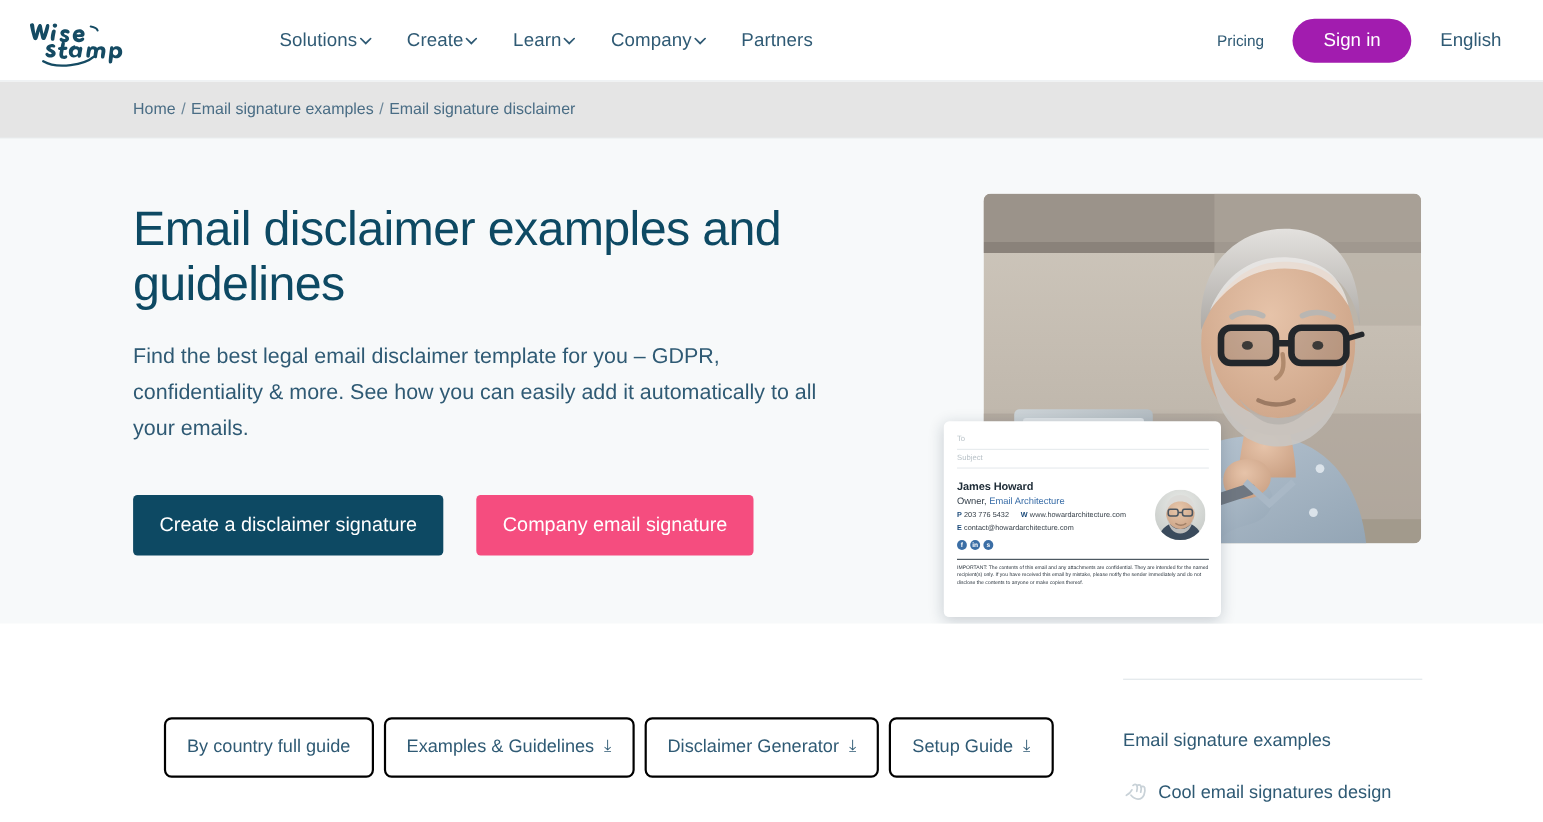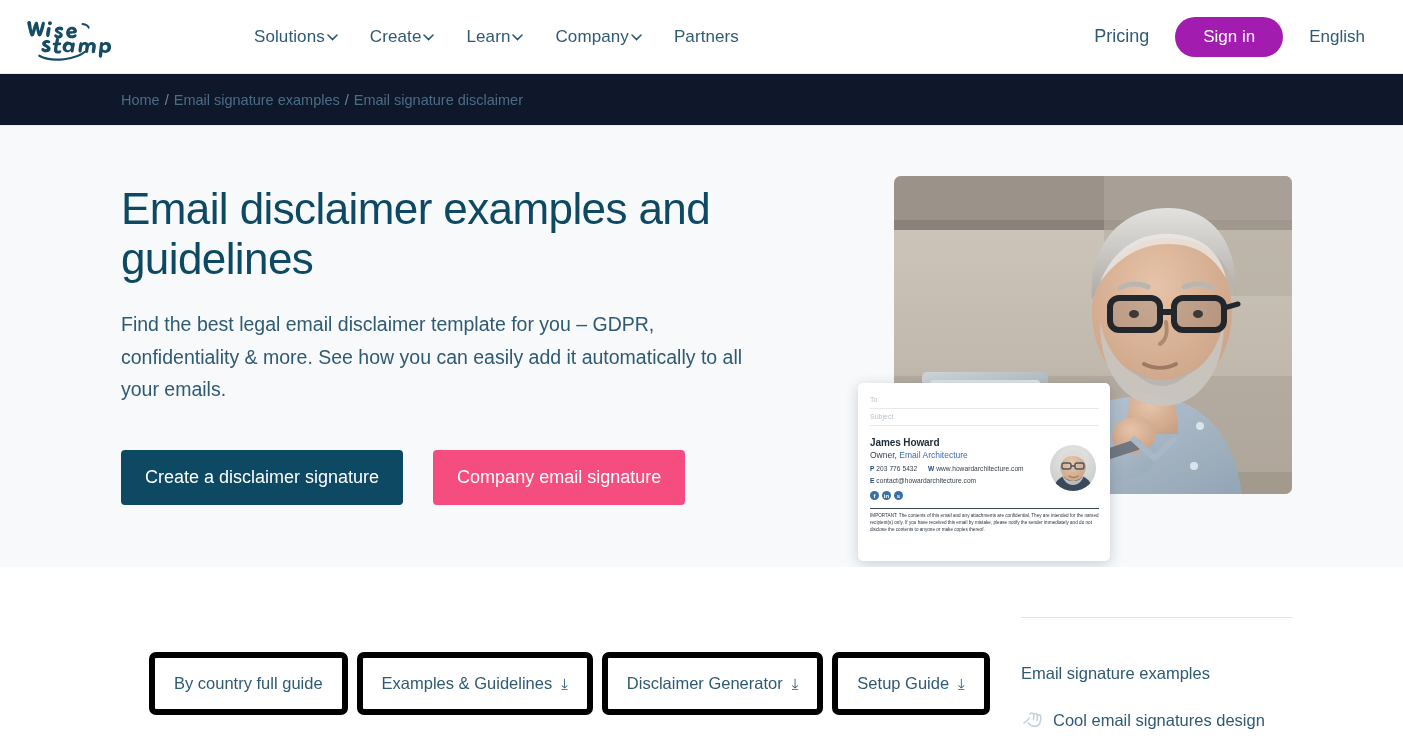--- a/index.html
+++ b/index.html
@@ -43,38 +43,38 @@
     position: relative; top: 1px;
   }
   .chev svg { display: block; }
 
   .header-right {
     margin-left: auto;
     display: flex;
     align-items: center;
     gap: 26px;
   }
-  .pricing-link { font-size: 18px; color: #2f5a74; cursor: pointer; }
+  .pricing-link { font-size: 14px; color: #2f5a74; cursor: pointer; }
   .signin-btn {
     background: #a21caf;
     color: #ffffff;
     font-size: 17px;
     border: none;
     border-radius: 22px;
     padding: 11px 28px 12px;
     cursor: pointer;
     font-family: inherit;
     line-height: 1;
   }
   .lang-link { font-size: 17px; color: #2f5a74; cursor: pointer; margin-right: 14px; }
 
   
   .crumb-bar {
     height: 52px;
-    background: #0f172a;
+    background: #e5e5e5;
     border-bottom: 1px solid #e9edf0;
     display: flex;
     align-items: center;
     padding-left: 121px;
   }
   .crumb { font-size: 14.5px; color: #4a6d85; display: flex; align-items: center; }
   .crumb a { color: #4a6d85; text-decoration: none; cursor: pointer; }
   .crumb .sep { margin: 0 5px; color: #6b8699; }
   .crumb .current { color: #4a6d85; }
 
@@ -188,30 +188,30 @@
 
   
   .bottom { position: relative; height: 180px; background: #ffffff; }
   .tabs {
     position: absolute;
     left: 149px; top: 85px;
     display: flex;
     gap: 9px;
   }
   .tab {
-    border: 6px solid #000000;
+    border: 2px solid #000000;
     border-radius: 7px;
     background: #ffffff;
     font-family: inherit;
     font-size: 16.5px;
     color: #2f5a74;
     padding: 17px 19px;
     cursor: pointer;
     display: flex;
-    align-items: center;
+    align-items: flex-start;
     gap: 9px;
     white-space: nowrap;
     line-height: 1;
   }
   .tab .arr { font-size: 15px; color: #2f5a74; }
 
   .rail {
     position: absolute;
     left: 1021px; top: 50px;
     width: 272px;

